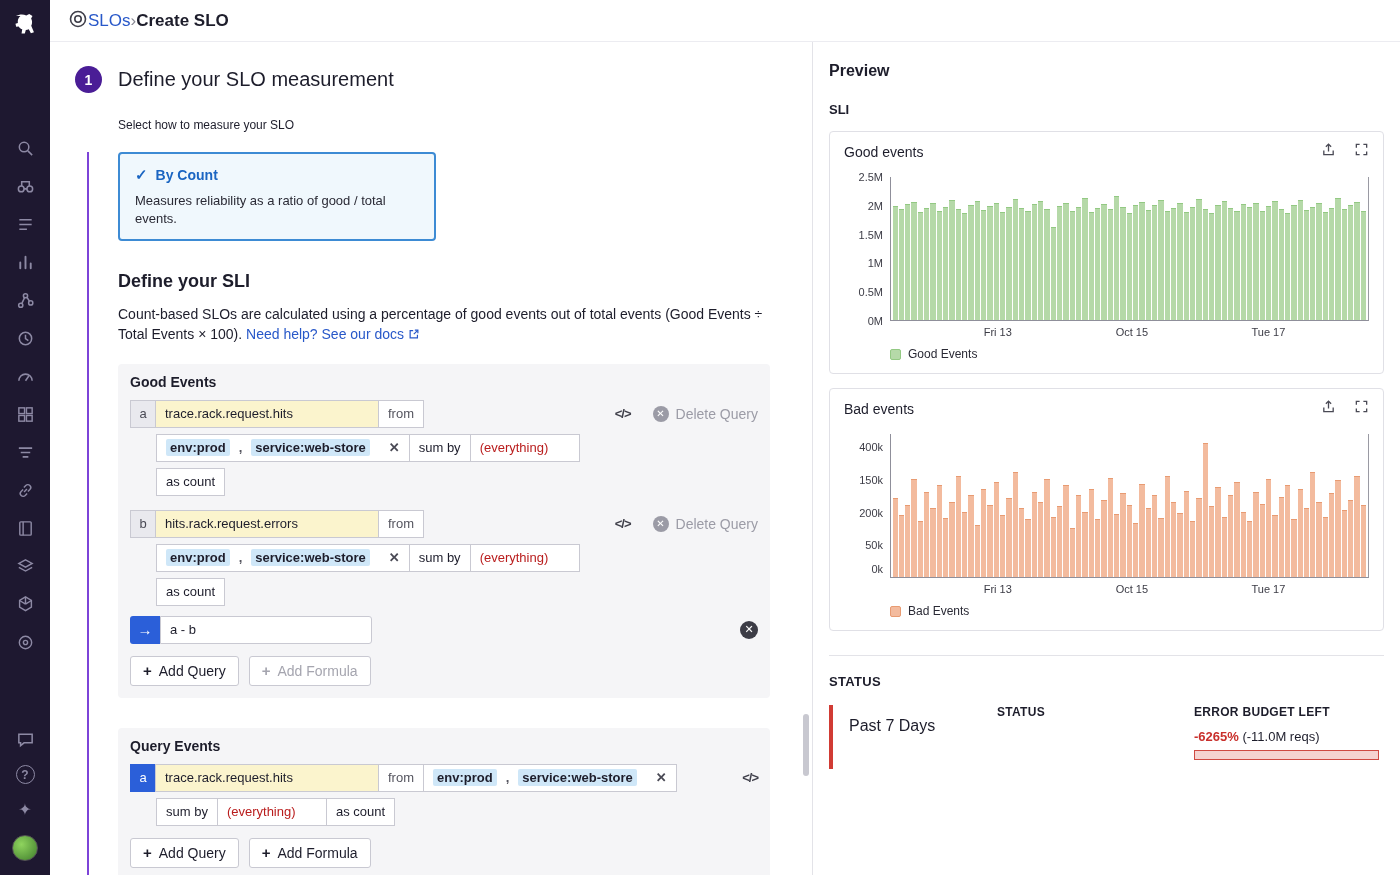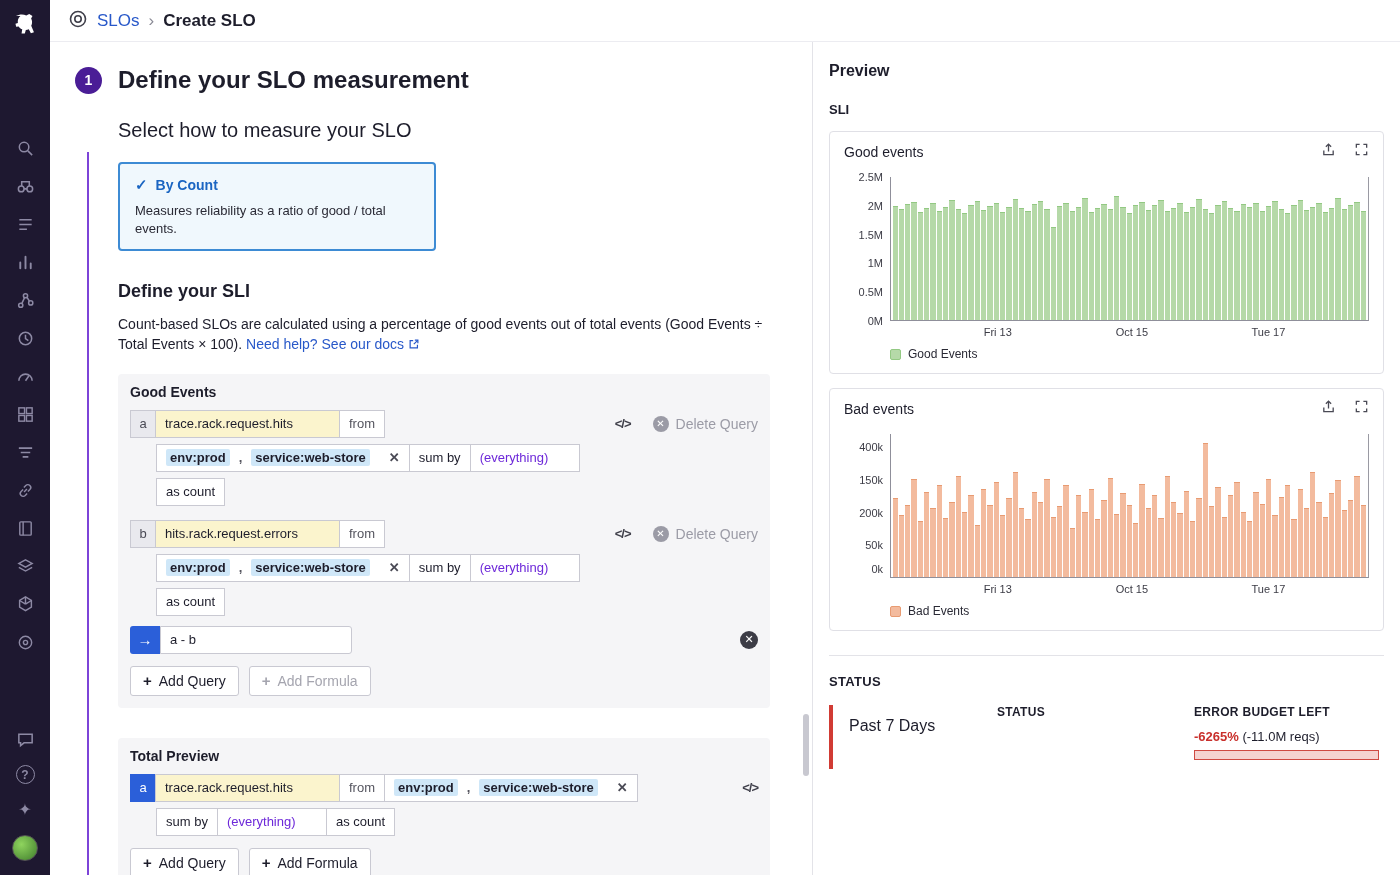--- a/index.html
+++ b/index.html
@@ -11,36 +11,36 @@
   .logo { color:#fff; cursor:pointer; }
   .nav-icons { display:flex; flex-direction:column; gap:19px; margin-top:96px; color:#8d89a4; align-items:center; }
   .nav-icons svg, .bottom-icons svg { display:block; }
   .bottom-icons { margin-top:auto; display:flex; flex-direction:column; gap:16px; align-items:center; color:#8d89a4; }
   .help-circle { width:19px; height:19px; border:1.6px solid #8d89a4; border-radius:50%; font-size:12px; font-weight:bold; display:flex; align-items:center; justify-content:center; }
   .sparkle-glyph { font-size:16px; }
   .avatar { width:26px; height:26px; border-radius:50%; background:radial-gradient(circle at 35% 35%, #8fd45e, #3f7d2c); border:1px solid #555; }
 
   
   .main { flex:1; display:flex; flex-direction:column; min-width:0; }
-  .topbar { height:42px; display:flex; align-items:center; padding:12px 18px; gap:9px; background:#fff; border-bottom:1px solid #ececf1; flex-shrink:0; }
+  .topbar { height:42px; display:flex; align-items:center; padding:12px 18px; background:#fff; border-bottom:1px solid #ececf1; flex-shrink:0; }
   .topbar .slo-icon { color:#3f3f4a; }
   .crumb-link { font-size:17px; color:#2858c9; cursor:pointer; }
   .crumb-sep { font-size:17px; color:#8a8a95; }
   .page-title { font-size:17px; font-weight:700; color:#1d1d2b; }
 
   .content { flex:1; display:flex; min-height:0; }
 
   
   .left-panel { width:762px; position:relative; overflow:hidden; flex-shrink:0; background:#fff; }
   .rail { position:absolute; left:37px; top:110px; bottom:0; width:2px; background:#7d44d8; }
   .step-head { display:flex; align-items:center; gap:16px; padding-left:25px; margin-top:24px; position:relative; }
   .step-num { width:27px; height:27px; border-radius:50%; background:#4a1d96; color:#fff; font-weight:bold; font-size:14px; display:flex; align-items:center; justify-content:center; position:relative; z-index:1; flex-shrink:0; }
-  .step-title { font-size:24px; font-weight:700; }
+  .step-title { font-size:20px; font-weight:400; }
   .step-body { margin-left:68px; width:652px; }
-  .subtitle { font-size:20px; margin:25px 0 20px; }
+  .subtitle { font-size:12px; margin:25px 0 20px; }
 
   .cards { display:flex; gap:16px; }
   .card { width:318px; border:1px solid #d6d6de; border-radius:4px; padding:13px 16px; background:#fff; cursor:pointer; }
   .card.selected { border:2px solid #3d8bd4; background:#f0f8fd; padding:12px 15px; }
   .card-title { font-weight:700; font-size:14px; display:flex; gap:8px; align-items:center; }
   .card.selected .card-title { color:#1a65c2; }
   .card-desc { font-size:13px; color:#2a2a35; margin-top:8px; line-height:1.35; }
   .check-glyph { color:#1a65c2; font-size:15px; font-weight:bold; }
   .uptime-icon { color:#3f3f4a; }
 
@@ -49,35 +49,35 @@
   .doc-link { color:#2858c9; cursor:pointer; }
   .ext-icon { color:#2858c9; vertical-align:-1px; }
 
   .query-block { background:#f5f5f7; border-radius:4px; padding:10px 12px 12px; margin-top:18px; width:652px; }
   .qb-title { font-size:14px; font-weight:700; margin-bottom:10px; }
   .qline { display:flex; align-items:center; margin-bottom:6px; }
   .indent { margin-left:26px; }
   .qbox { height:28px; display:flex; align-items:center; border:1px solid #c9c9d2; background:#fff; font-size:13px; padding:0 9px; margin-right:-1px; }
   .letter { width:26px; justify-content:center; background:#e9e9ee; color:#4a4a55; padding:0; }
   .letter.active { background:#2b5fd9; border-color:#2b5fd9; color:#fff; }
-  .metric { width:185px; background:#fbf4cd; }
+  .metric { width:224px; background:#fbf4cd; }
   .fromlbl { color:#55555f; }
   .filter { gap:9px;font-weight:bold; }
   .tag { background:#cfe7f8; padding:1px 4px; border-radius:2px; }
   .comma { color:#55555f; }
   .tag-x { color:#4a4a55; font-size:13px; margin-left:10px; cursor:pointer; }
-  .ph { color:#6d28d9; width:110px; }
+  .ph { color:#b91c1c; width:110px; }
   .row-right { margin-left:auto; display:flex; align-items:center; gap:22px; }
   .code-icon { font-size:13px; font-weight:bold; color:#3f3f4a; letter-spacing:-1px; cursor:pointer; }
   .del-group { display:flex; align-items:center; gap:7px; color:#9b9ba6; font-size:14px; cursor:default; }
   .circle-x { width:16px; height:16px; border-radius:50%; background:#9b9ba6; color:#fff; font-size:10px; display:flex; align-items:center; justify-content:center; }
   .circle-x.dark { background:#3c3c46; width:18px; height:18px; font-size:11px; cursor:pointer; }
   .formula-row { display:flex; align-items:center; margin:10px 0 2px; }
   .arrow-btn { width:30px; height:28px; background:#2b5fd9; border-radius:3px 0 0 3px; color:#fff; display:flex; align-items:center; justify-content:center; font-size:15px; cursor:pointer; }
-  .formula-input { width:192px; border-radius:0 3px 3px 0; }
+  .formula-input { width:212px; border-radius:0 3px 3px 0; }
   .btn-row { display:flex; gap:10px; margin-top:12px; }
   .btn { height:30px; border:1px solid #c9c9d2; border-radius:3px; background:#fff; font-size:14px; padding:0 12px; display:flex; align-items:center; gap:7px; color:#1d1d2b; cursor:pointer; }
   .btn .plus { font-size:15px; font-weight:bold; }
   .btn.disabled { color:#a5a5af; cursor:default; }
   .gap-block { height:12px; }
   .scroll-thumb { position:absolute; right:3px; top:672px; width:6px; height:62px; border-radius:3px; background:#c8c8d0; }
 
   
   .right-panel { flex:1; border-left:1px solid #e3e3e8; padding:14px 16px 0; overflow:hidden; background:#fff; }
   .preview-title { font-size:16px; font-weight:700; margin-top:6px; }
@@ -336,21 +336,21 @@
             <button class="btn disabled">
               <span class="plus">+</span>
               <span>Add Formula</span>
             </button>
           </div>
         </div>
 
         <div class="gap-block"></div>
 
         <div class="query-block">
-          <div class="qb-title">Total Preview</div>
+          <div class="qb-title">Query Events</div>
 
           <div class="qline">
             <span class="qbox letter active">a</span>
             <span class="qbox metric">trace.rack.request.hits</span>
             <span class="qbox fromlbl">from</span>
             <span class="qbox filter">
               <span class="tag">env:prod</span>
               <span class="comma">,</span>
               <span class="tag">service:web-store</span>
               <span class="tag-x">✕</span>

